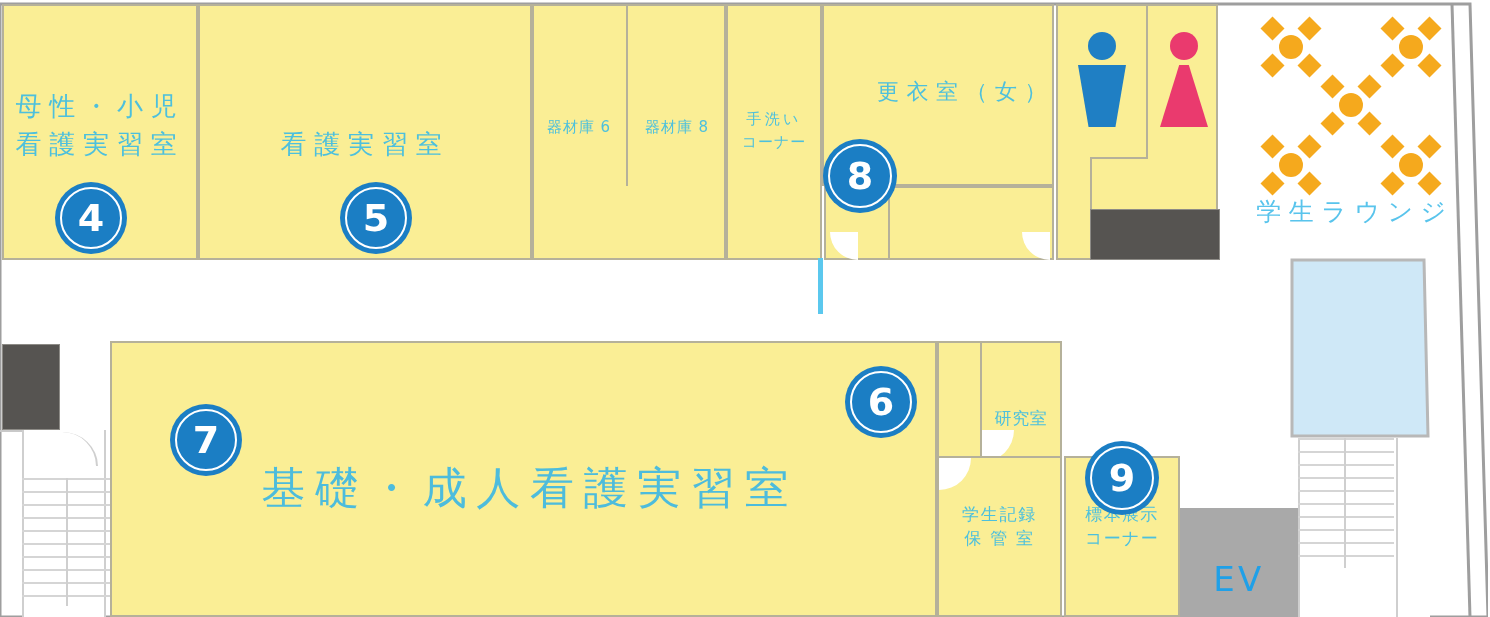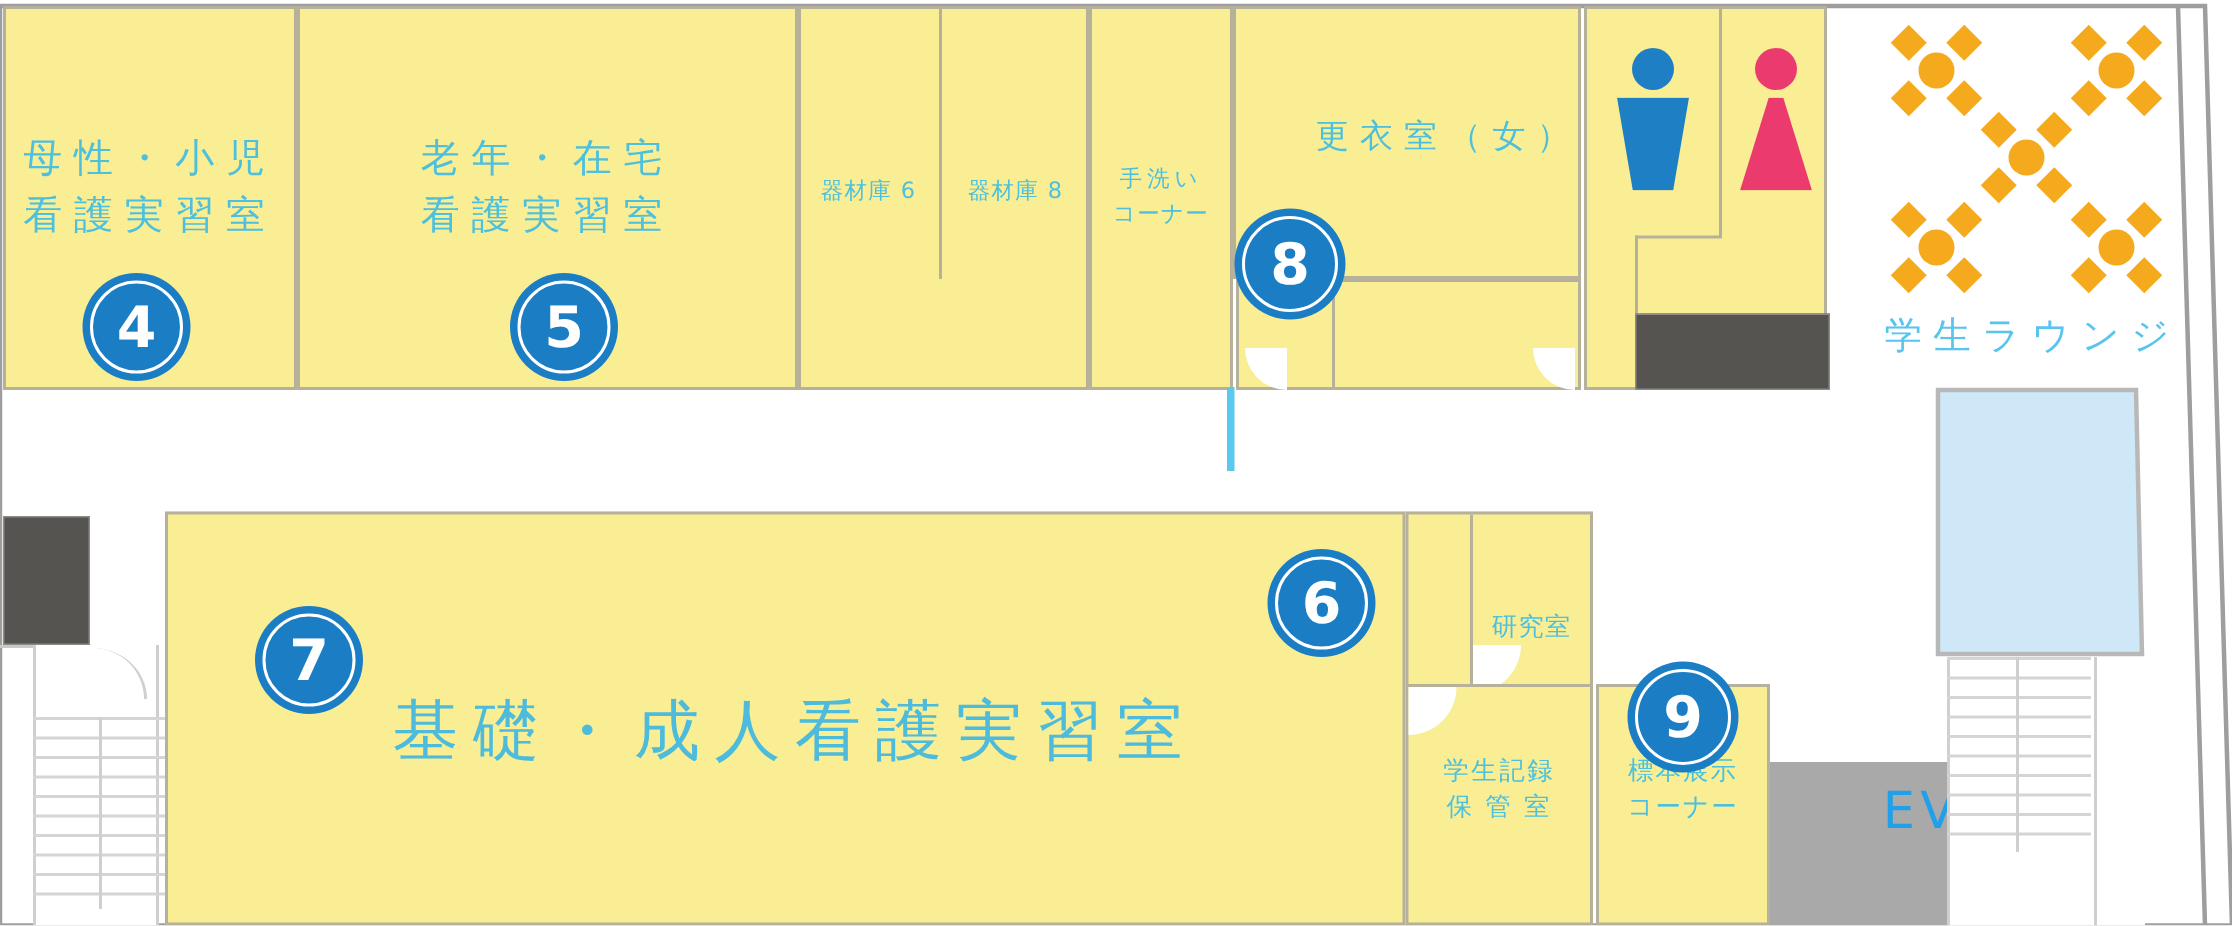--- a/index.html
+++ b/index.html
@@ -15,21 +15,21 @@
   .wallline{position:absolute;background:#b5b19a;}
   .thinline{position:absolute;background:#c9c9c9;}
 
   
   .lbl{position:absolute;color:#4dc0dd;white-space:pre;text-align:center;
        line-height:1.25;letter-spacing:.16em;pointer-events:none;}
   .lbl-lg{font-size:44px;letter-spacing:.22em;color:#4dbcdc;}
   .lbl-md{font-size:26px;letter-spacing:.30em;}
   .lbl-sm{font-size:16px;letter-spacing:.14em;text-align:right;}
   .lbl-xs{font-size:15px;letter-spacing:.06em;}
-  .lbl-lounge{font-size:25px;letter-spacing:.30em;color:#59c4ec;margin-top:12px;}
+  .lbl-lounge{font-size:25px;letter-spacing:.30em;color:#59c4ec;}
   .lbl-ev{font-size:34px;letter-spacing:.10em;color:#1fa0e8;font-weight:400;}
 
   
   .badge{position:absolute;border-radius:50%;background:#1b7ec4;
          display:flex;align-items:center;justify-content:center;
          box-shadow:0 0 0 0 rgba(0,0,0,0);}
   .badge::before{content:"";position:absolute;inset:5px;border:2px solid #fff;border-radius:50%;}
   .badge span{position:relative;color:#fff;font-weight:700;line-height:1;}
 
   
@@ -73,21 +73,20 @@
   </svg>
 
   <div class="room" style="left:2px;top:4px;width:196px;height:256px;"></div>
   <div class="lbl lbl-md" style="left:2px;top:90px;width:196px;">母性・小児</div>
   <div class="lbl lbl-md" style="left:2px;top:128px;width:196px;">看護実習室</div>
   <div class="badge" style="left:55px;top:182px;width:72px;height:72px;">
     <span style="font-size:38px;">4</span>
   </div>
 
   <div class="room" style="left:198px;top:4px;width:334px;height:256px;"></div>
-  <div class="lbl lbl-md" style="left:198px;top:90px;width:334px;">老年・在宅</div>
   <div class="lbl lbl-md" style="left:198px;top:128px;width:334px;">看護実習室</div>
   <div class="badge" style="left:340px;top:182px;width:72px;height:72px;">
     <span style="font-size:38px;">5</span>
   </div>
 
   <div class="room" style="left:532px;top:4px;width:194px;height:256px;"></div>
   <div class="wallline" style="left:626px;top:6px;width:2px;height:180px;"></div>
   <div class="lbl lbl-xs" style="left:532px;top:118px;width:94px;">器材庫 6</div>
   <div class="lbl lbl-xs" style="left:628px;top:118px;width:98px;">器材庫 8</div>
 
@@ -199,21 +198,21 @@
   <div class="lbl lbl-xs" style="left:937px;top:528px;width:125px;font-size:17px;letter-spacing:.10em;">保 管 室</div>
 
   <div class="room" style="left:1064px;top:456px;width:116px;height:161px;"></div>
   <div class="lbl lbl-xs" style="left:1064px;top:504px;width:116px;font-size:17px;letter-spacing:.08em;">標本展示</div>
   <div class="lbl lbl-xs" style="left:1064px;top:528px;width:116px;font-size:17px;letter-spacing:.08em;">コーナー</div>
   <div class="badge" style="left:1085px;top:441px;width:74px;height:74px;z-index:6;">
     <span style="font-size:38px;">9</span>
   </div>
 
   <div class="gray" style="left:1180px;top:508px;width:118px;height:109px;"></div>
-  <div class="lbl lbl-ev" style="left:1180px;top:520px;width:118px;padding-left:42px;">EV</div>
+  <div class="lbl lbl-ev" style="left:1180px;top:558px;width:118px;">EV</div>
 
   <svg class="outline" style="left:1290px;top:258px;width:140px;height:180px;" viewBox="0 0 140 180">
     <polygon points="2,2 134,2 138,178 2,178" fill="#cfe8f7" stroke="#b8b8b8" stroke-width="3"></polygon>
   </svg>
 
   <div class="white" style="left:1298px;top:438px;width:100px;height:179px;border-left:2px solid #cfcfcf;border-right:2px solid #cfcfcf;"></div>
   <div class="stairs" style="left:1298px;top:438px;width:96px;height:130px;">
     <i style="top:0;"></i>
       <i style="top:13px;"></i>
       <i style="top:26px;"></i>

